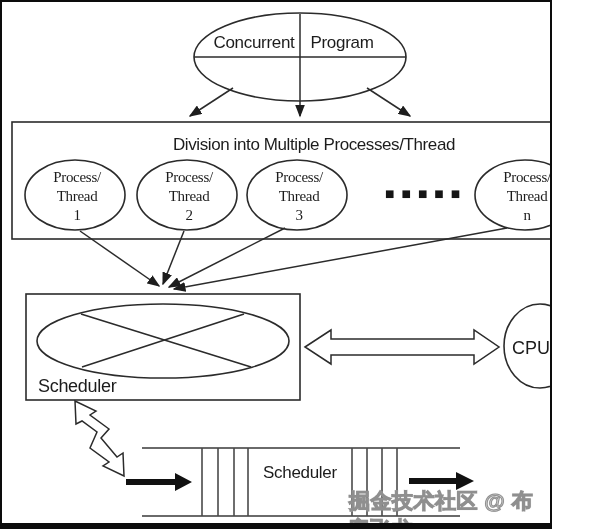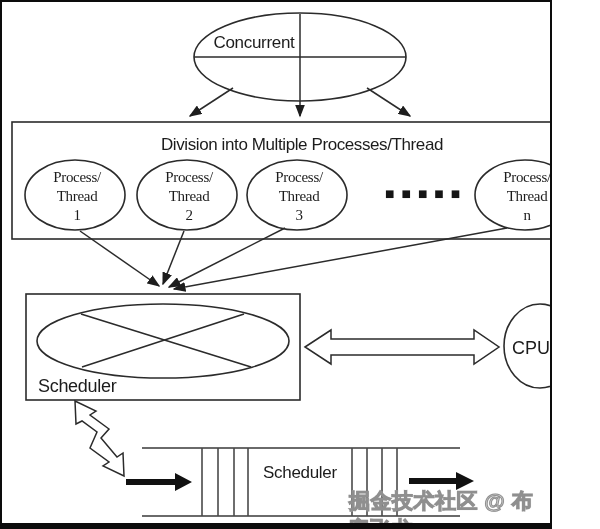--- a/index.html
+++ b/index.html
@@ -11,21 +11,21 @@
     border-bottom-width:6px;
     background:#ffffff;
     font-family:"Liberation Sans","DejaVu Sans",sans-serif;
     color:#1c1c1c;
     overflow:hidden;
   }
   .frame svg{position:absolute;left:0;top:0;}
   .lbl{position:absolute;white-space:nowrap;color:#1c1c1c;}
   .lbl-concurrent{left:202px;top:31px;width:100px;font-size:17px;letter-spacing:-0.3px;text-align:center;}
   .lbl-program{left:302px;top:31px;width:76px;font-size:17px;letter-spacing:-0.3px;text-align:center;}
-  .lbl-division-title{left:20px;top:133px;width:560px;font-size:17px;letter-spacing:-0.4px;text-align:center;}
+  .lbl-division-title{left:32px;top:133px;width:560px;font-size:17px;letter-spacing:-0.4px;text-align:center;}
   .proc-label{position:absolute;top:166px;width:84px;font-size:15px;letter-spacing:-0.3px;line-height:19px;text-align:center;font-family:Liberation Serif, serif;}
   .proc-label span{display:block;}
   .proc-1{left:33px;} .proc-2{left:145px;} .proc-3{left:255px;} .proc-n{left:483px;}
   .lbl-ellipsis{left:383px;top:186px;width:80px;font-size:10px;letter-spacing:7px;line-height:12px;
     font-family:"DejaVu Sans",sans-serif;color:#151515;}
   .lbl-scheduler{left:36px;top:374px;font-size:18px;letter-spacing:-0.3px;}
   .lbl-cpu{left:510px;top:336px;width:60px;font-size:18px;}
   .queue-label{position:absolute;left:261px;top:461px;font-size:17px;letter-spacing:-0.3px;line-height:20px;}
   .queue-label span{display:block;}
   .watermark{
@@ -93,20 +93,21 @@
       <line x1="365" y1="446" x2="365" y2="514"></line>
       <line x1="380" y1="446" x2="380" y2="514"></line>
       <line x1="395" y1="446" x2="395" y2="514"></line>
     </g>
 
     <polygon points="124,477 173,477 173,471 190,480 173,489 173,483 124,483" fill="#111111"></polygon>
     <polygon points="407,476 454,476 454,470 472,479 454,488 454,482 407,482" fill="#111111"></polygon>
   </svg>
 
   <div class="lbl lbl-concurrent">Concurrent</div>
+  <div class="lbl lbl-program">Program</div>
 
   <div class="lbl lbl-division-title">Division into Multiple Processes/Thread</div>
 
   <div class="proc-label proc-1">
     <span>Process/</span>
     <span>Thread</span>
     <span>1</span>
   </div>
   <div class="proc-label proc-2">
     <span>Process/</span>

